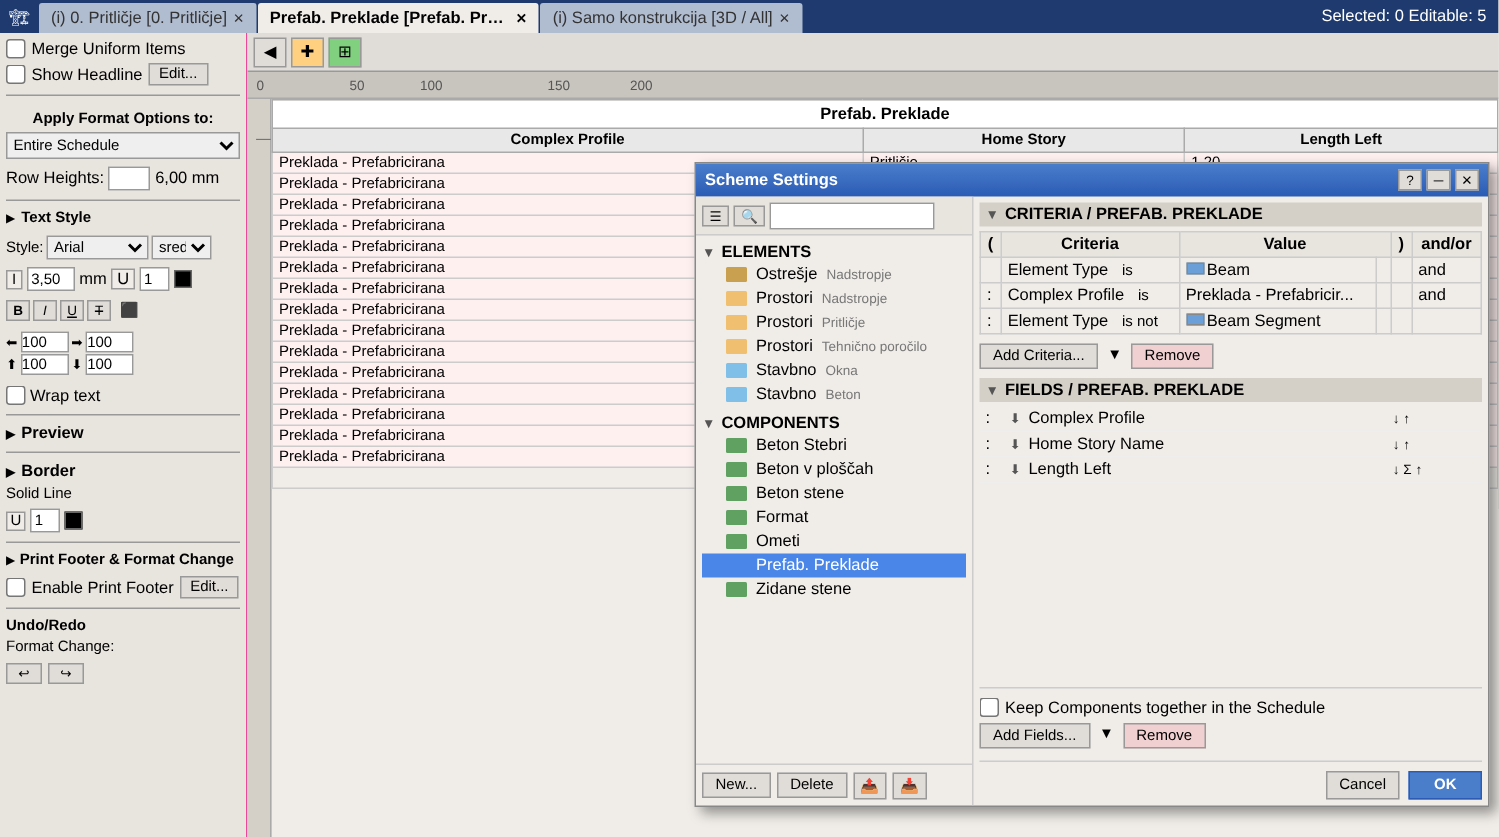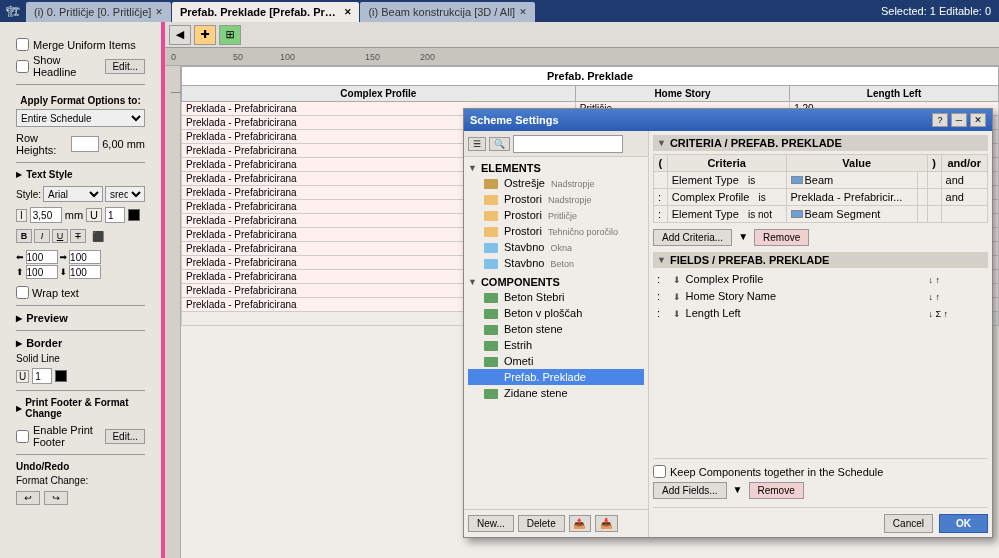--- a/index.html
+++ b/index.html
@@ -2,21 +2,21 @@
 <html><head>
   <meta charset="utf-8">
   <style>
     * { box-sizing: border-box; margin: 0; padding: 0; font-family: Arial, sans-serif; font-size: 11px; }
     body { background: #d4d0c8; overflow: hidden; width: 999px; height: 558px; }
 
     
     .main-layout { display: flex; height: 536px; }
 
     
-    .left-panel { width: 165px; background: #e8e4de; border-right: 4px solid #ec4899; padding: 16px; display: flex; flex-direction: column; gap: 3px; overflow: hidden; }
+    .left-panel { width: 165px; background: #e8e4de; border-right: 1px solid #ec4899; padding: 4px; display: flex; flex-direction: column; gap: 3px; overflow: hidden; }
     .checkbox-row { display: flex; align-items: center; gap: 4px; font-size: 10px; }
     .section-label { font-size: 10px; font-weight: bold; margin-top: 4px; text-align: center; }
     .input-row { display: flex; align-items: center; gap: 3px; margin-top: 2px; }
     .small-input { width: 40px; height: 16px; border: 1px solid #999; font-size: 10px; padding: 0 2px; }
     .edit-btn { font-size: 10px; padding: 1px 6px; background: #e0ddd8; border: 1px solid #999; cursor: pointer; }
     .divider { border: none; border-top: 1px solid #999; margin: 3px 0; }
     .select-full { width: 100%; height: 18px; font-size: 10px; border: 1px solid #999; }
     .style-row { display: flex; align-items: center; gap: 2px; }
     .font-select { width: 68px; height: 16px; font-size: 10px; border: 1px solid #999; }
     .size-select { width: 40px; height: 16px; font-size: 10px; border: 1px solid #999; }
@@ -49,21 +49,21 @@
     .dialog-title-controls { margin-left: auto; display: flex; gap: 3px; }
     .dialog-ctrl-btn { width: 16px; height: 14px; background: #e0ddd8; border: 1px solid #999; font-size: 9px; cursor: pointer; display: flex; align-items: center; justify-content: center; }
     .dialog-body { display: flex; flex: 1; overflow: hidden; }
     .dialog-left { width: 185px; border-right: 1px solid #ccc; display: flex; flex-direction: column; }
     .dialog-left-toolbar { height: 26px; background: #e8e4de; border-bottom: 1px solid #ccc; display: flex; align-items: center; padding: 0 4px; gap: 3px; }
     .dlg-search { width: 110px; height: 18px; border: 1px solid #999; font-size: 10px; padding: 0 3px; }
     .tree-list { flex: 1; overflow-y: auto; padding: 4px; }
     .tree-section { margin-bottom: 4px; }
     .tree-header { display: flex; align-items: center; gap: 4px; font-size: 10px; font-weight: bold; cursor: pointer; padding: 1px 0; }
     .tree-icon { font-size: 9px; color: #555; }
-    .tree-item { display: flex; align-items: flex-end; gap: 4px; font-size: 10px; padding: 2px 4px 2px 16px; cursor: pointer; }
+    .tree-item { display: flex; align-items: center; gap: 4px; font-size: 10px; padding: 2px 4px 2px 16px; cursor: pointer; }
     .tree-item.selected { background: #4a86e8; color: white; }
     .dialog-left-footer { height: 28px; border-top: 1px solid #ccc; display: flex; align-items: center; padding: 0 4px; gap: 4px; }
     .dlg-btn { font-size: 10px; padding: 2px 8px; background: #e0ddd8; border: 1px solid #999; cursor: pointer; }
     .dlg-btn-danger { background: #f0d0d0; }
 
     .dialog-right { flex: 1; display: flex; flex-direction: column; padding: 4px; overflow-y: auto; }
     .section-header { font-size: 10px; font-weight: bold; background: #d4d0c8; padding: 2px 4px; margin-bottom: 3px; display: flex; align-items: center; gap: 4px; cursor: pointer; }
     .criteria-table { width: 100%; border-collapse: collapse; margin-bottom: 6px; font-size: 10px; }
     .criteria-table th { background: #e8e4de; border: 1px solid #ccc; padding: 2px 4px; font-weight: bold; }
     .criteria-table td { border: 1px solid #ccc; padding: 2px 4px; }
@@ -90,26 +90,26 @@
   <div style="display:flex; align-items:stretch; gap:1px; padding-top:2px;">
     <div style="background:#b0bcd0; color:#333; padding:0 8px; font-size:10px; display:flex; align-items:center; gap:4px; border-radius:2px 2px 0 0; cursor:pointer;">
       <span style="max-width:130px; overflow:hidden; text-overflow:ellipsis; white-space:nowrap;">(i) 0. Pritličje [0. Pritličje]</span>
       <span style="font-size:9px;">✕</span>
     </div>
     <div style="background:#f0ede8; color:#000; padding:0 8px; font-size:10px; display:flex; align-items:center; gap:4px; border-radius:2px 2px 0 0; cursor:pointer; font-weight:bold;">
       <span style="max-width:160px; overflow:hidden; text-overflow:ellipsis; white-space:nowrap;">Prefab. Preklade [Prefab. Preklade]</span>
       <span style="font-size:9px;">✕</span>
     </div>
     <div style="background:#b0bcd0; color:#333; padding:0 8px; font-size:10px; display:flex; align-items:center; gap:4px; border-radius:2px 2px 0 0; cursor:pointer;">
-      <span style="max-width:160px; overflow:hidden; text-overflow:ellipsis; white-space:nowrap;">(i) Beam konstrukcija [3D / All]</span>
+      <span style="max-width:160px; overflow:hidden; text-overflow:ellipsis; white-space:nowrap;">(i) Samo konstrukcija [3D / All]</span>
       <span style="font-size:9px;">✕</span>
     </div>
   </div>
   <div style="margin-left:auto; color:white; font-size:10px; display:flex; align-items:center; padding:0 8px;">
-    <span>Selected: 1   Editable: 0</span>
+    <span>Selected: 0   Editable: 5</span>
   </div>
 </div>
 
 <div class="main-layout">
 
   <div class="left-panel">
     <div class="checkbox-row">
       <input type="checkbox" style="">
       <span>Merge Uniform Items</span>
     </div>
@@ -399,21 +399,21 @@
           <div class="tree-item">
             <span style="display:inline-block; width:14px; height:10px; background:#60a060; border-radius:1px; margin-right:2px;"></span>
             <span>Beton v ploščah</span>
           </div>
           <div class="tree-item">
             <span style="display:inline-block; width:14px; height:10px; background:#60a060; border-radius:1px; margin-right:2px;"></span>
             <span>Beton stene</span>
           </div>
           <div class="tree-item">
             <span style="display:inline-block; width:14px; height:10px; background:#60a060; border-radius:1px; margin-right:2px;"></span>
-            <span>Estrih</span>
+            <span>Format</span>
           </div>
           <div class="tree-item">
             <span style="display:inline-block; width:14px; height:10px; background:#60a060; border-radius:1px; margin-right:2px;"></span>
             <span>Ometi</span>
           </div>
           <div class="tree-item selected">
             <span style="display:inline-block; width:14px; height:10px; background:#4a86e8; border-radius:1px; margin-right:2px;"></span>
             <span>Prefab. Preklade</span>
           </div>
           <div class="tree-item">

